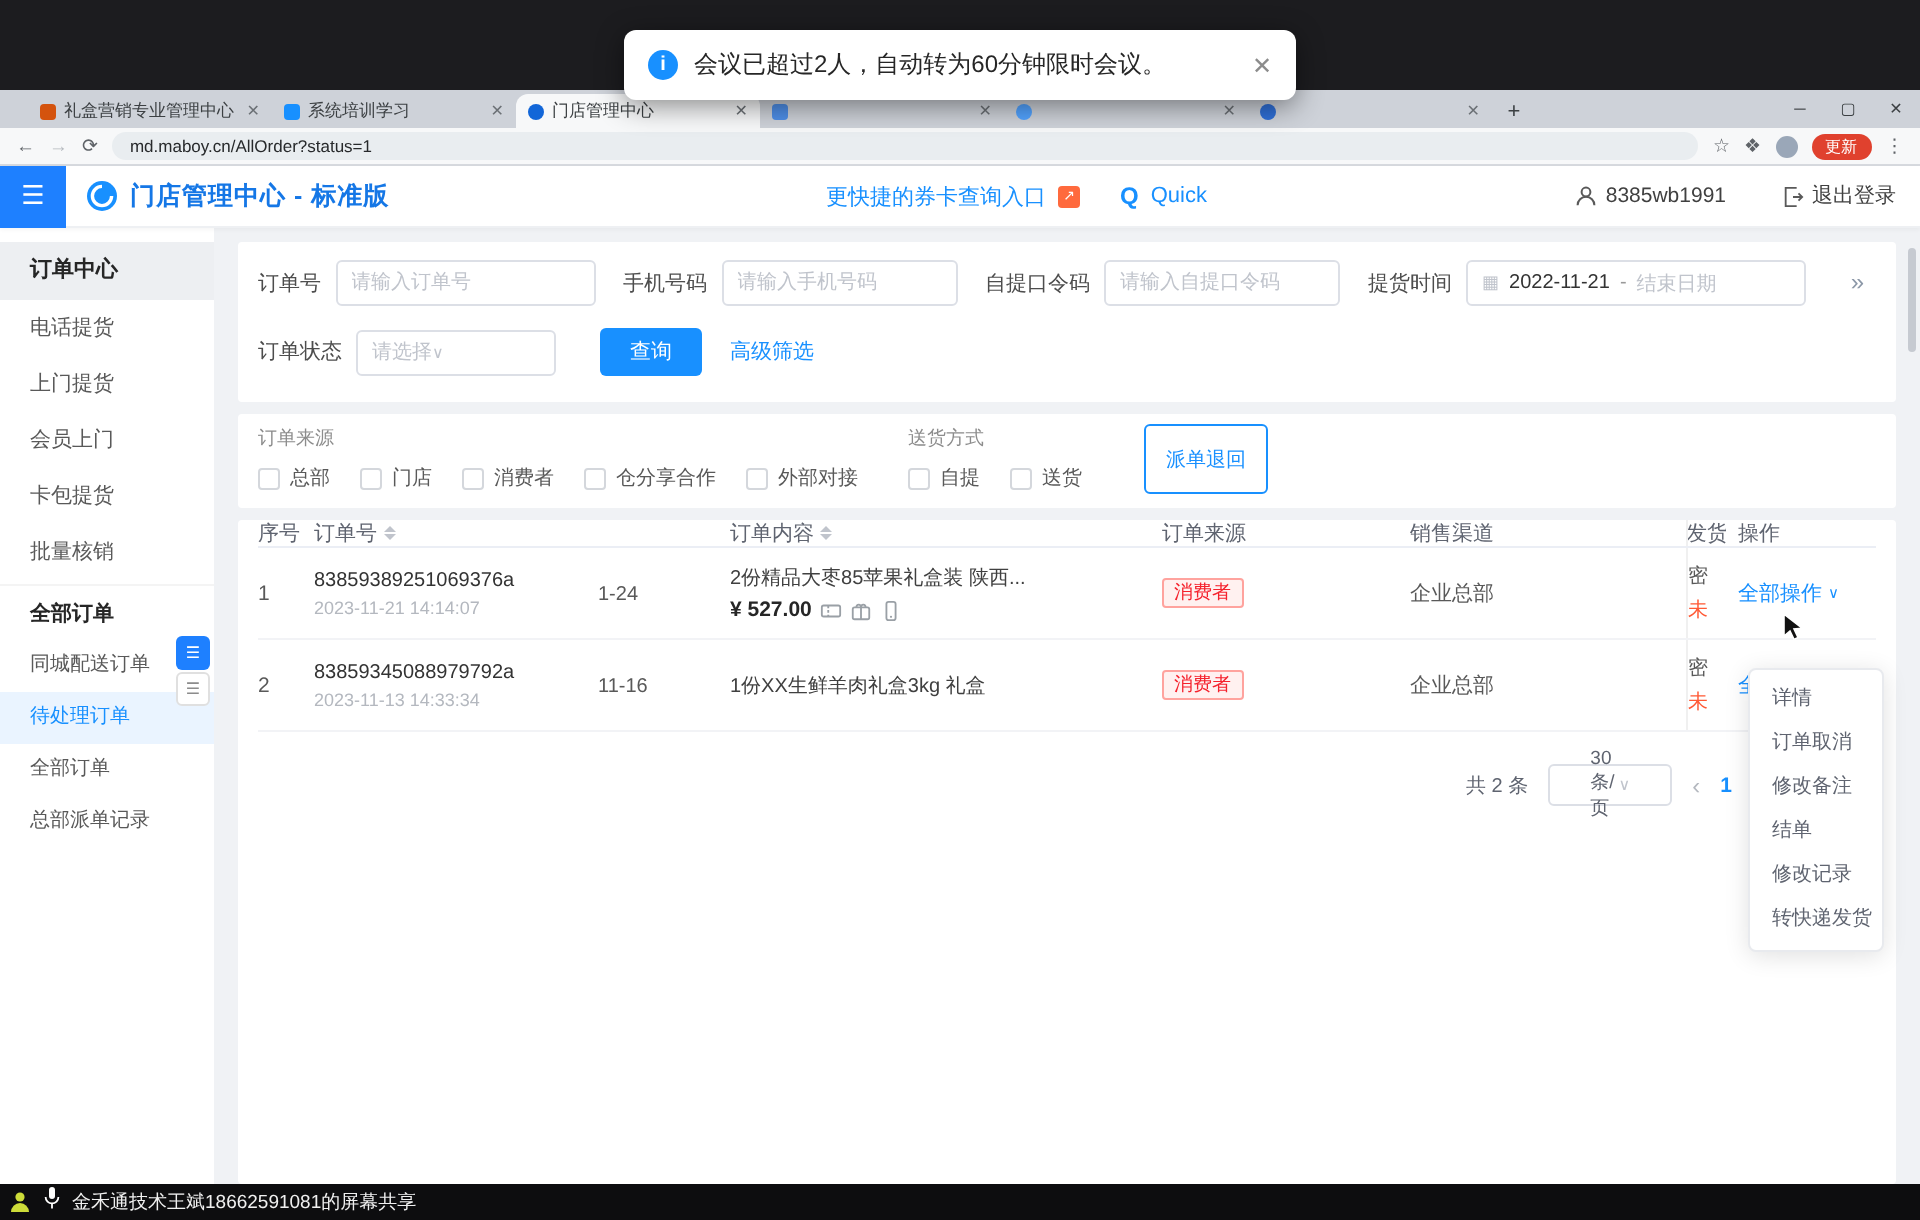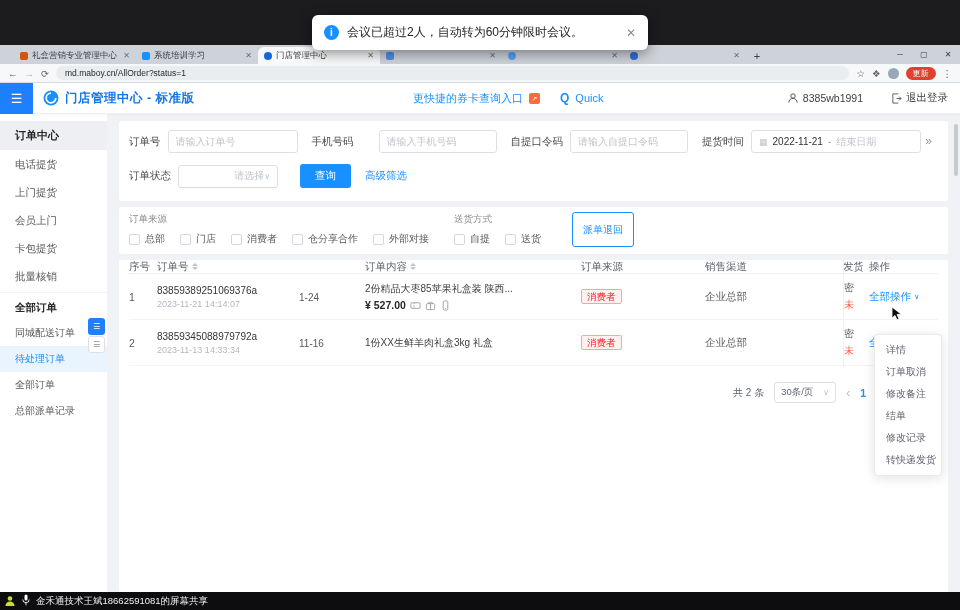--- a/index.html
+++ b/index.html
@@ -70,26 +70,26 @@
   .s-sub.active { color:#1890ff; background:#eaf4ff; }
 
   .content { flex:1; background:#f0f2f5; padding:7px 12px 0; display:flex; flex-direction:column; position:relative; overflow:hidden; }
   .panel { background:#fff; border-radius:2px; }
   .panel1 { height:80px; padding:9px 10px; position:relative; margin-bottom:6px; }
   .f-row { display:flex; align-items:center; }
   .row2 { margin-top:11px; }
   .f-label { font-size:10.5px; color:#4d4d4d; margin-right:7px; white-space:nowrap; }
   .f-input { height:23px; border:1px solid #dcdfe6; border-radius:3px; padding:0 7px; font-size:10px; color:#333; font-family:inherit; background:#fff; }
   .f-input::placeholder { color:#c0c4cc; }
-  .w-order { width:130px; margin-right:14px; } .w-phone { width:118px; margin-right:14px;margin-left:18px; } .w-code { width:118px; margin-right:14px; }
+  .w-order { width:130px; margin-right:14px; } .w-phone { width:118px; margin-right:14px; } .w-code { width:118px; margin-right:14px; }
   .daterange { width:170px; height:23px; border:1px solid #dcdfe6; border-radius:3px; display:flex; align-items:center; gap:5px; padding:0 7px; }
   .cal-ic { font-size:9px; color:#c0c4cc; }
   .date-val { font-size:10px; color:#333; } .date-sep { font-size:10px; color:#999; } .date-end { font-size:10px; color:#c0c4cc; }
   .collapse-ic { position:absolute; right:16px; top:13px; font-size:12px; color:#8c98a8; }
-  .f-select { width:100px; height:23px; border:1px solid #dcdfe6; border-radius:3px; display:flex; align-items:center; justify-content:flex-end; padding:0 7px; margin-right:22px; }
+  .f-select { width:100px; height:23px; border:1px solid #dcdfe6; border-radius:3px; display:flex; align-items:center; justify-content:flex-start; padding:0 7px; margin-right:22px; }
   .sel-ph { font-size:10px; color:#c0c4cc; } .sel-caret { font-size:8px; color:#c0c4cc; }
   .btn-primary { height:24px; background:#1890ff; color:#fff; border:none; border-radius:3px; font-size:10.5px; padding:0 15px; font-family:inherit; }
   .adv-link { font-size:10.5px; color:#1890ff; margin-left:14px; }
 
   .panel2 { height:47px; padding:6px 10px; display:flex; align-items:flex-start; margin-bottom:6px; }
   .fgroup { display:flex; flex-direction:column; }
   .fg-label { font-size:9.5px; color:#8c8c8c; margin-bottom:6px; }
   .cb-row { display:flex; align-items:center; }
   .cb { display:flex; align-items:center; margin-right:15px; }
   .cb-box { width:11px; height:11px; border:1px solid #d4d7dc; border-radius:2px; background:#fff; margin-right:5px; flex:0 0 auto; }
@@ -121,21 +121,21 @@
   .ship2 { font-size:10px; color:#ff5a36; white-space:nowrap; margin-top:3px; }
   .action { display:flex; align-items:center; gap:3px; color:#1890ff; font-size:10.5px; padding-left:6px; }
   .act-caret { font-size:7.5px; color:#1890ff; }
 
   .dropdown { position:absolute; left:755px; top:74px; width:68px; background:#fff; border:1px solid #e8eaee; border-radius:4px;
               box-shadow:0 2px 12px rgba(0,0,0,.12); padding:4px 0; z-index:30; }
   .dd-item { height:22px; line-height:22px; padding-left:11px; font-size:10px; color:#5f6470; white-space:nowrap; }
 
   .pager { display:flex; align-items:center; justify-content:flex-end; margin-top:16px; padding-right:58px; gap:10px; }
   .pg-total { font-size:10px; color:#5f6470; white-space:nowrap; }
-  .pg-size { width:62px; height:21px; border:1px solid #dcdfe6; border-radius:3px; display:flex; align-items:center; justify-content:space-between; padding:0 6px; font-size:9.5px; color:#5f6470; }
+  .pg-size { width:62px; height:21px; border:1px solid #dcdfe6; border-radius:3px; display:flex; align-items:center; justify-content:space-between; padding:0 20px; font-size:9.5px; color:#5f6470; }
   .pg-prev, .pg-next { font-size:12px; color:#b4b8bf; }
   .pg-cur { font-size:10.5px; color:#1890ff; font-weight:bold; }
 
   .cursor { position:absolute; left:772px; top:46px; z-index:40; }
   .scroll-thumb { position:absolute; right:2px; top:10px; width:4px; height:52px; background:#c6cad1; border-radius:2px; }
 
   .float-widget { position:absolute; left:88px; top:318px; z-index:60; display:flex; flex-direction:column; gap:1px; }
   .fw-btn { width:17px; height:17px; display:flex; align-items:center; justify-content:center; border-radius:3px; font-size:8px; }
   .fw-top { background:#1e80ff; color:#fff; }
   .fw-bot { background:#fff; border:1px solid #e0e0e0; color:#8c8c8c; }

